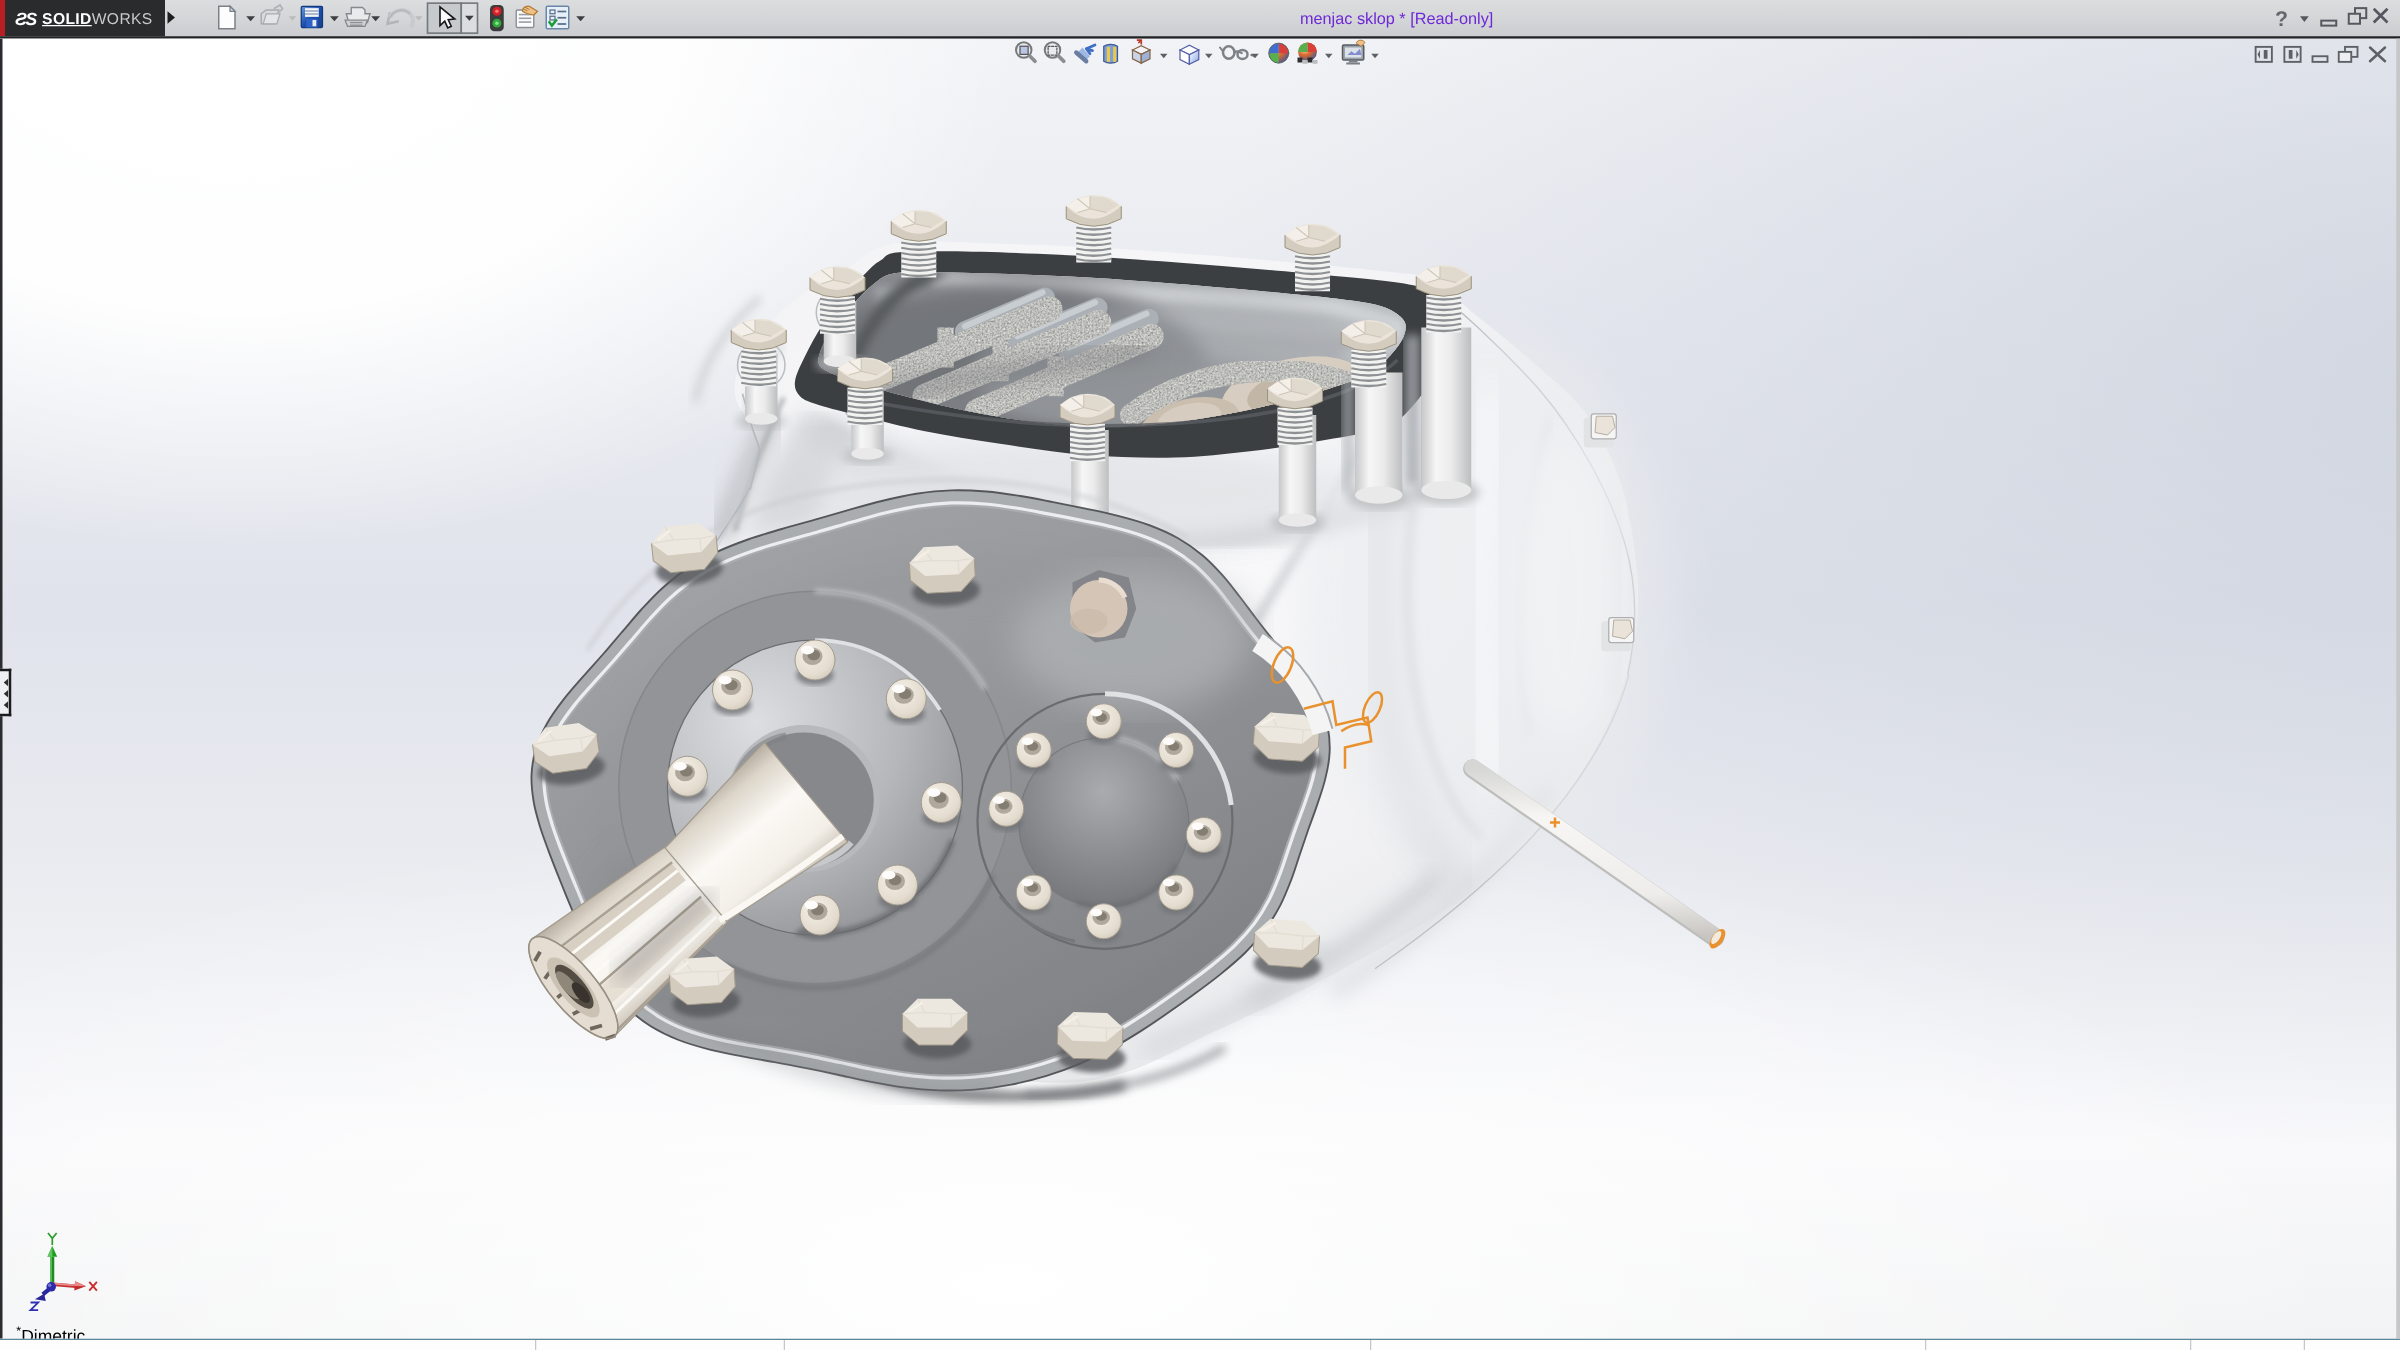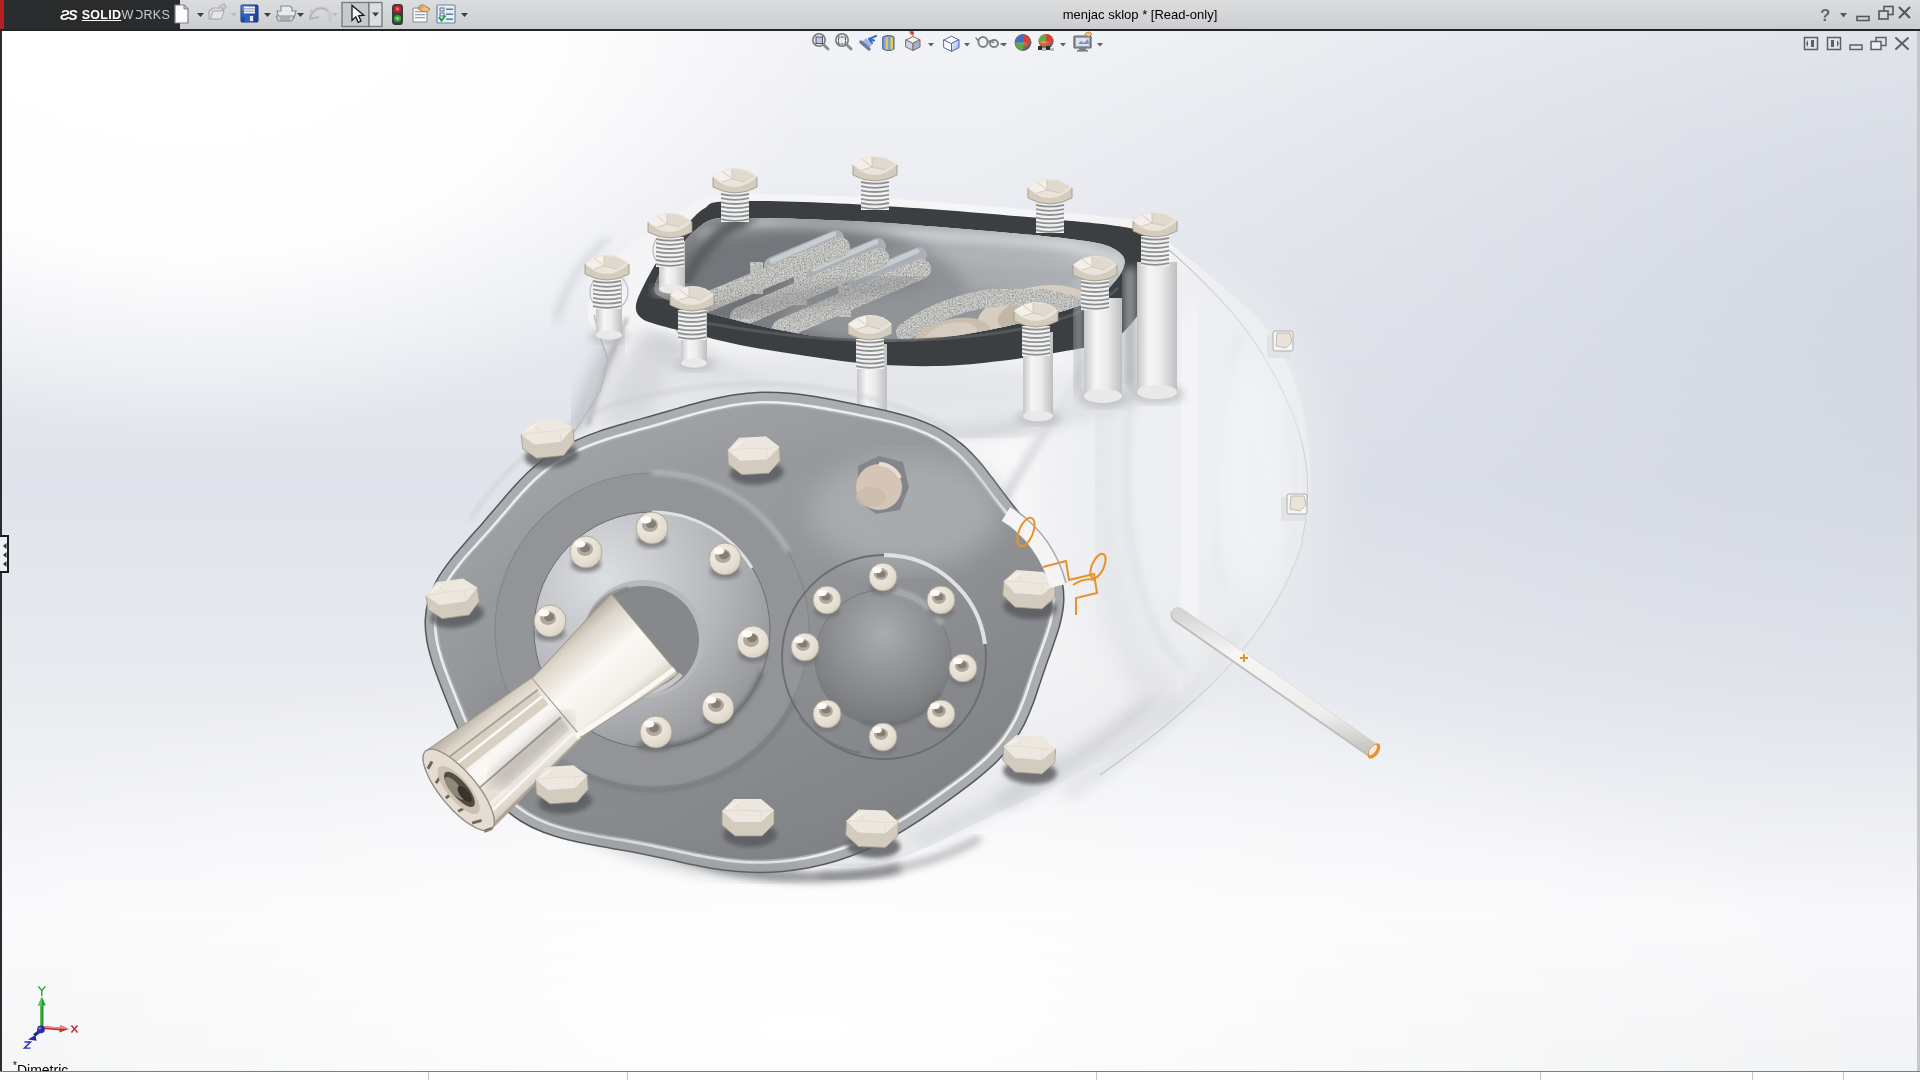--- a/index.html
+++ b/index.html
@@ -3,28 +3,28 @@
 <meta charset="utf-8">
 <style>
   html,body{margin:0;padding:0;width:1920px;height:1080px;overflow:hidden;
     font-family:"Liberation Sans",sans-serif;}
   #app{position:relative;width:1920px;height:1080px;background:#d6d7d9;}
   
   #titlebar{position:absolute;left:0;top:0;width:1920px;height:29px;
     background:linear-gradient(180deg,#dcdddf 0%,#d4d5d7 55%,#cccdd0 100%);}
   #redstrip{position:absolute;left:0;top:0;width:4px;height:29px;background:#b71f25;}
   #logopanel{position:absolute;left:4px;top:0;width:128px;height:29px;background:#292b2d;
-    color:#fff;display:flex;align-items:center;padding-left:48px;}
+    color:#fff;display:flex;align-items:center;}
   #logopanel .l3s{font-style:italic;font-weight:bold;font-size:14px;margin-left:8px;letter-spacing:-1px;}
   #logopanel .lw1{font-weight:bold;font-size:12.5px;margin-left:5px;letter-spacing:0.3px;text-decoration:underline;}
   #logopanel .lw2{font-weight:normal;font-size:12.5px;color:#c9cacc;letter-spacing:0.3px;}
   #logoarrow{position:absolute;left:134px;top:9px;width:0;height:0;
     border-left:6px solid #1d1e20;border-top:5px solid transparent;border-bottom:5px solid transparent;}
-  #titletext{position:absolute;left:1040px;top:7px;width:200px;text-align:center;
-    font-size:13px;color:#000000;}
+  #titletext{position:absolute;left:1040px;top:7px;width:200px;
+    font-size:13px;color:#6d28d9;}
   #topsep{position:absolute;left:0;top:29px;width:1920px;height:2px;background:#212325;}
   
   #viewport{position:absolute;left:0;top:31px;width:1920px;height:1040px;
     background:
       radial-gradient(ellipse 1050px 680px at 10% 0%, rgba(255,255,255,1) 0%, rgba(255,255,255,0.95) 32%, rgba(255,255,255,0) 60%),
       radial-gradient(ellipse 1600px 560px at 42% 96%, rgba(255,255,255,1) 0%, rgba(255,255,255,0) 68%),
       radial-gradient(ellipse 1500px 900px at 104% 26%, rgba(203,209,221,0.8) 0%, rgba(203,209,221,0) 70%),
       linear-gradient(180deg,#f2f3f6 0%,#e0e3eb 44%,#e9ebf0 63%,#f9f9fb 85%,#f2f3f4 100%);}
   #vpborderL{position:absolute;left:0;top:31px;width:2px;height:1040px;background:#2a2c2f;}
   #vpborderR{position:absolute;left:1917px;top:31px;width:3px;height:1040px;background:#c6c7c9;}

